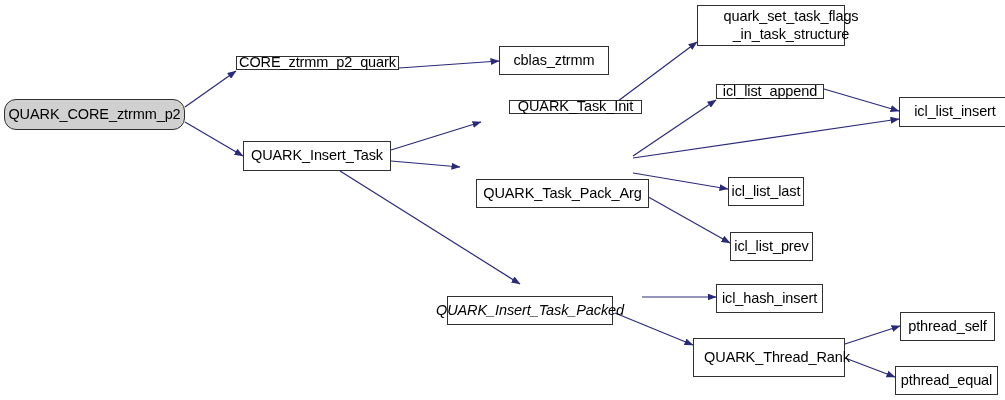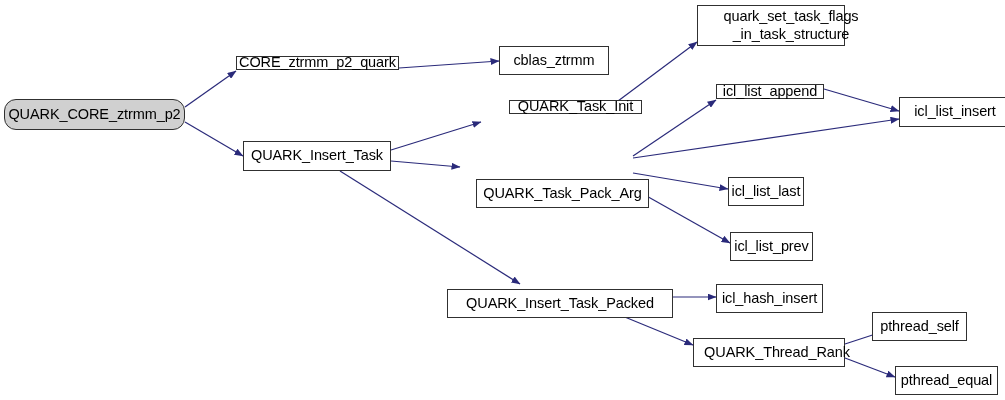--- a/index.html
+++ b/index.html
@@ -88,20 +88,20 @@
       <div class="node" style="left: 243px; top: 141px; width: 148px; height: 30px;">QUARK_Insert_Task</div>
       <div class="node" style="left: 499px; top: 46px; width: 110px; height: 29px;">cblas_ztrmm</div>
       <div class="node" style="left: 481px; top: 100px; width: 133px; height: 14px; margin-left: 28px;">QUARK_Task_Init</div>
       <div class="node" style="left: 476px; top: 152px; width: 173px; height: 29px; margin-top: 27px;">QUARK_Task_Pack_Arg</div>
       <div class="node two-line" style="left: 697px; top: 5px; width: 148px; height: 41px; padding-left: 40px;">quark_set_task_flags
 _in_task_structure</div>
       <div class="node" style="left: 716px; top: 84px; width: 108px; height: 15px;">icl_list_append</div>
       <div class="node" style="left: 899px; top: 97px; width: 112px; height: 30px;">icl_list_insert</div>
       <div class="node" style="left: 728px; top: 177px; width: 76px; height: 29px;">icl_list_last</div>
       <div class="node" style="left: 730px; top: 232px; width: 83px; height: 29px;">icl_list_prev</div>
-      <div class="node" style="left: 447px; top: 289px; width: 226px; height: 29px;">QUARK_Insert_Task_Packed</div>
+      <div class="node" style="left: 447px; top: 296px; width: 166px; height: 29px; font-style: italic;">QUARK_Insert_Task_Packed</div>
       <div class="node" style="left: 716px; top: 284px; width: 107px; height: 29px;">icl_hash_insert</div>
-      <div class="node" style="left: 693px; top: 338px; width: 152px; height: 29px; padding-left: 16px;">QUARK_Thread_Rank</div>
-      <div class="node" style="left: 872px; top: 312px; width: 95px; height: 29px;">pthread_self</div>
+      <div class="node" style="left: 693px; top: 338px; width: 152px; height: 39px; padding-left: 16px;">QUARK_Thread_Rank</div>
+      <div class="node" style="left: 900px; top: 312px; width: 95px; height: 29px;">pthread_self</div>
       <div class="node" style="left: 895px; top: 366px; width: 103px; height: 29px;">pthread_equal</div>
     </div>
 
 </div>
 
 </body></html>

